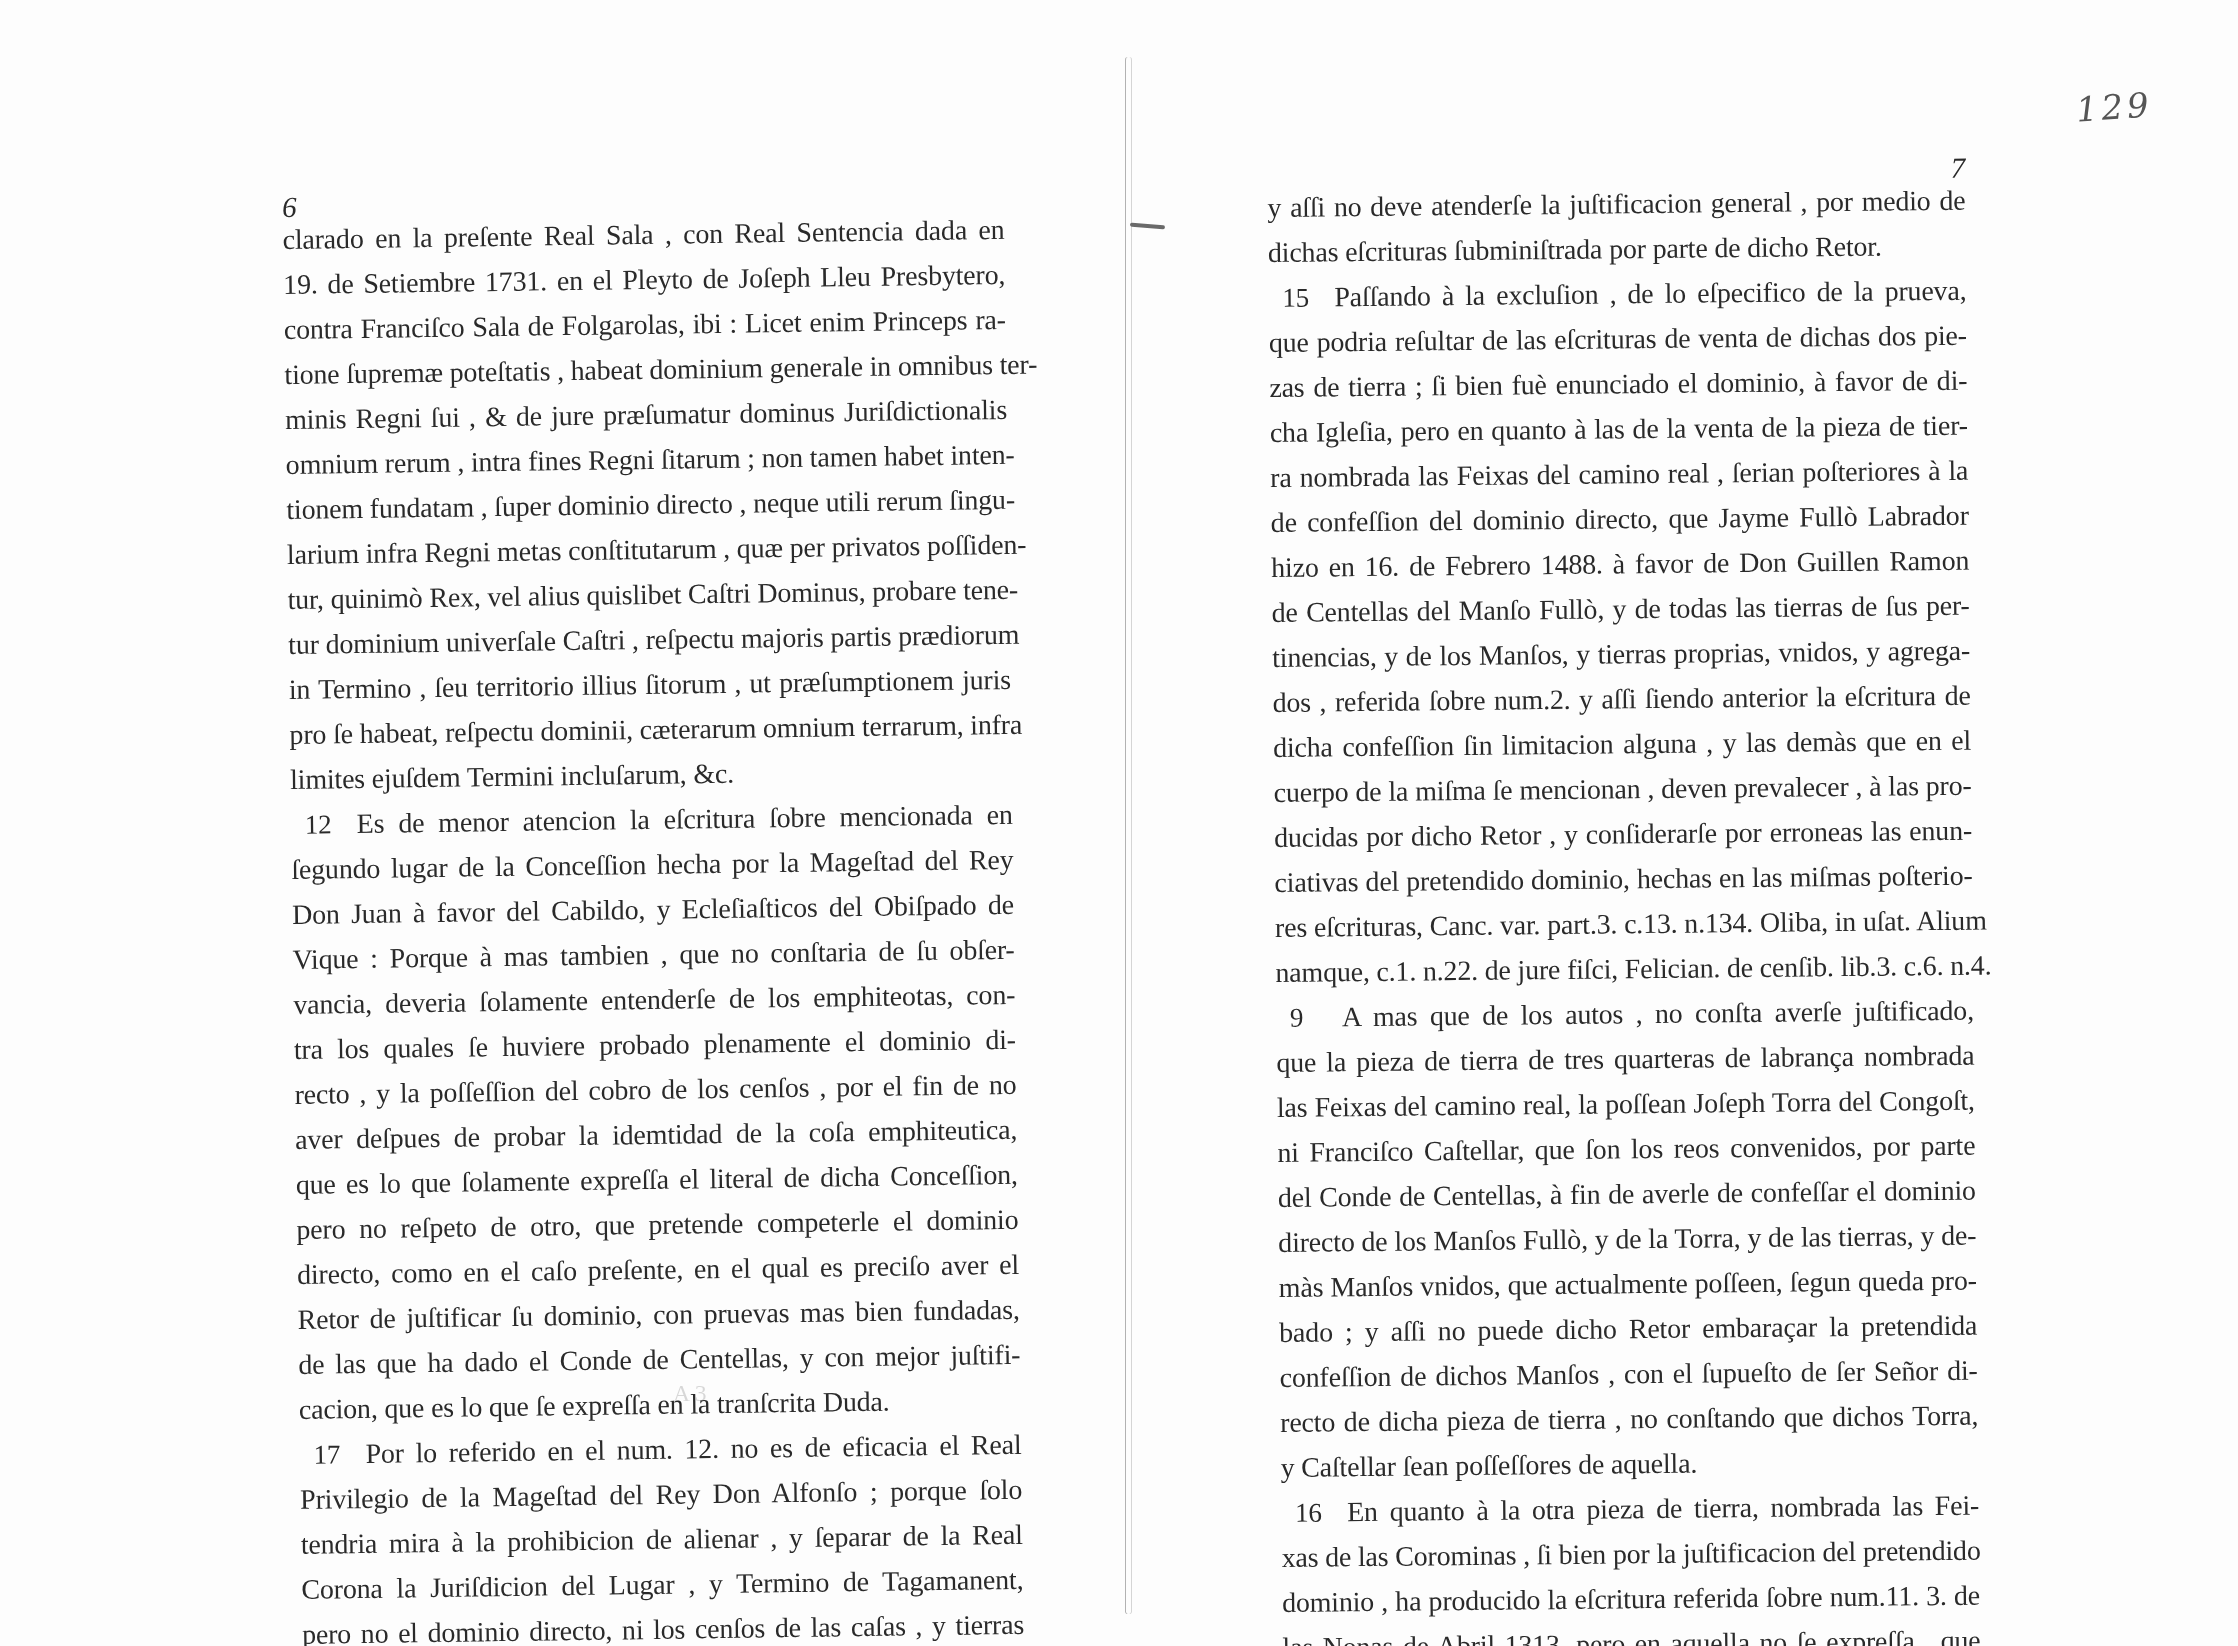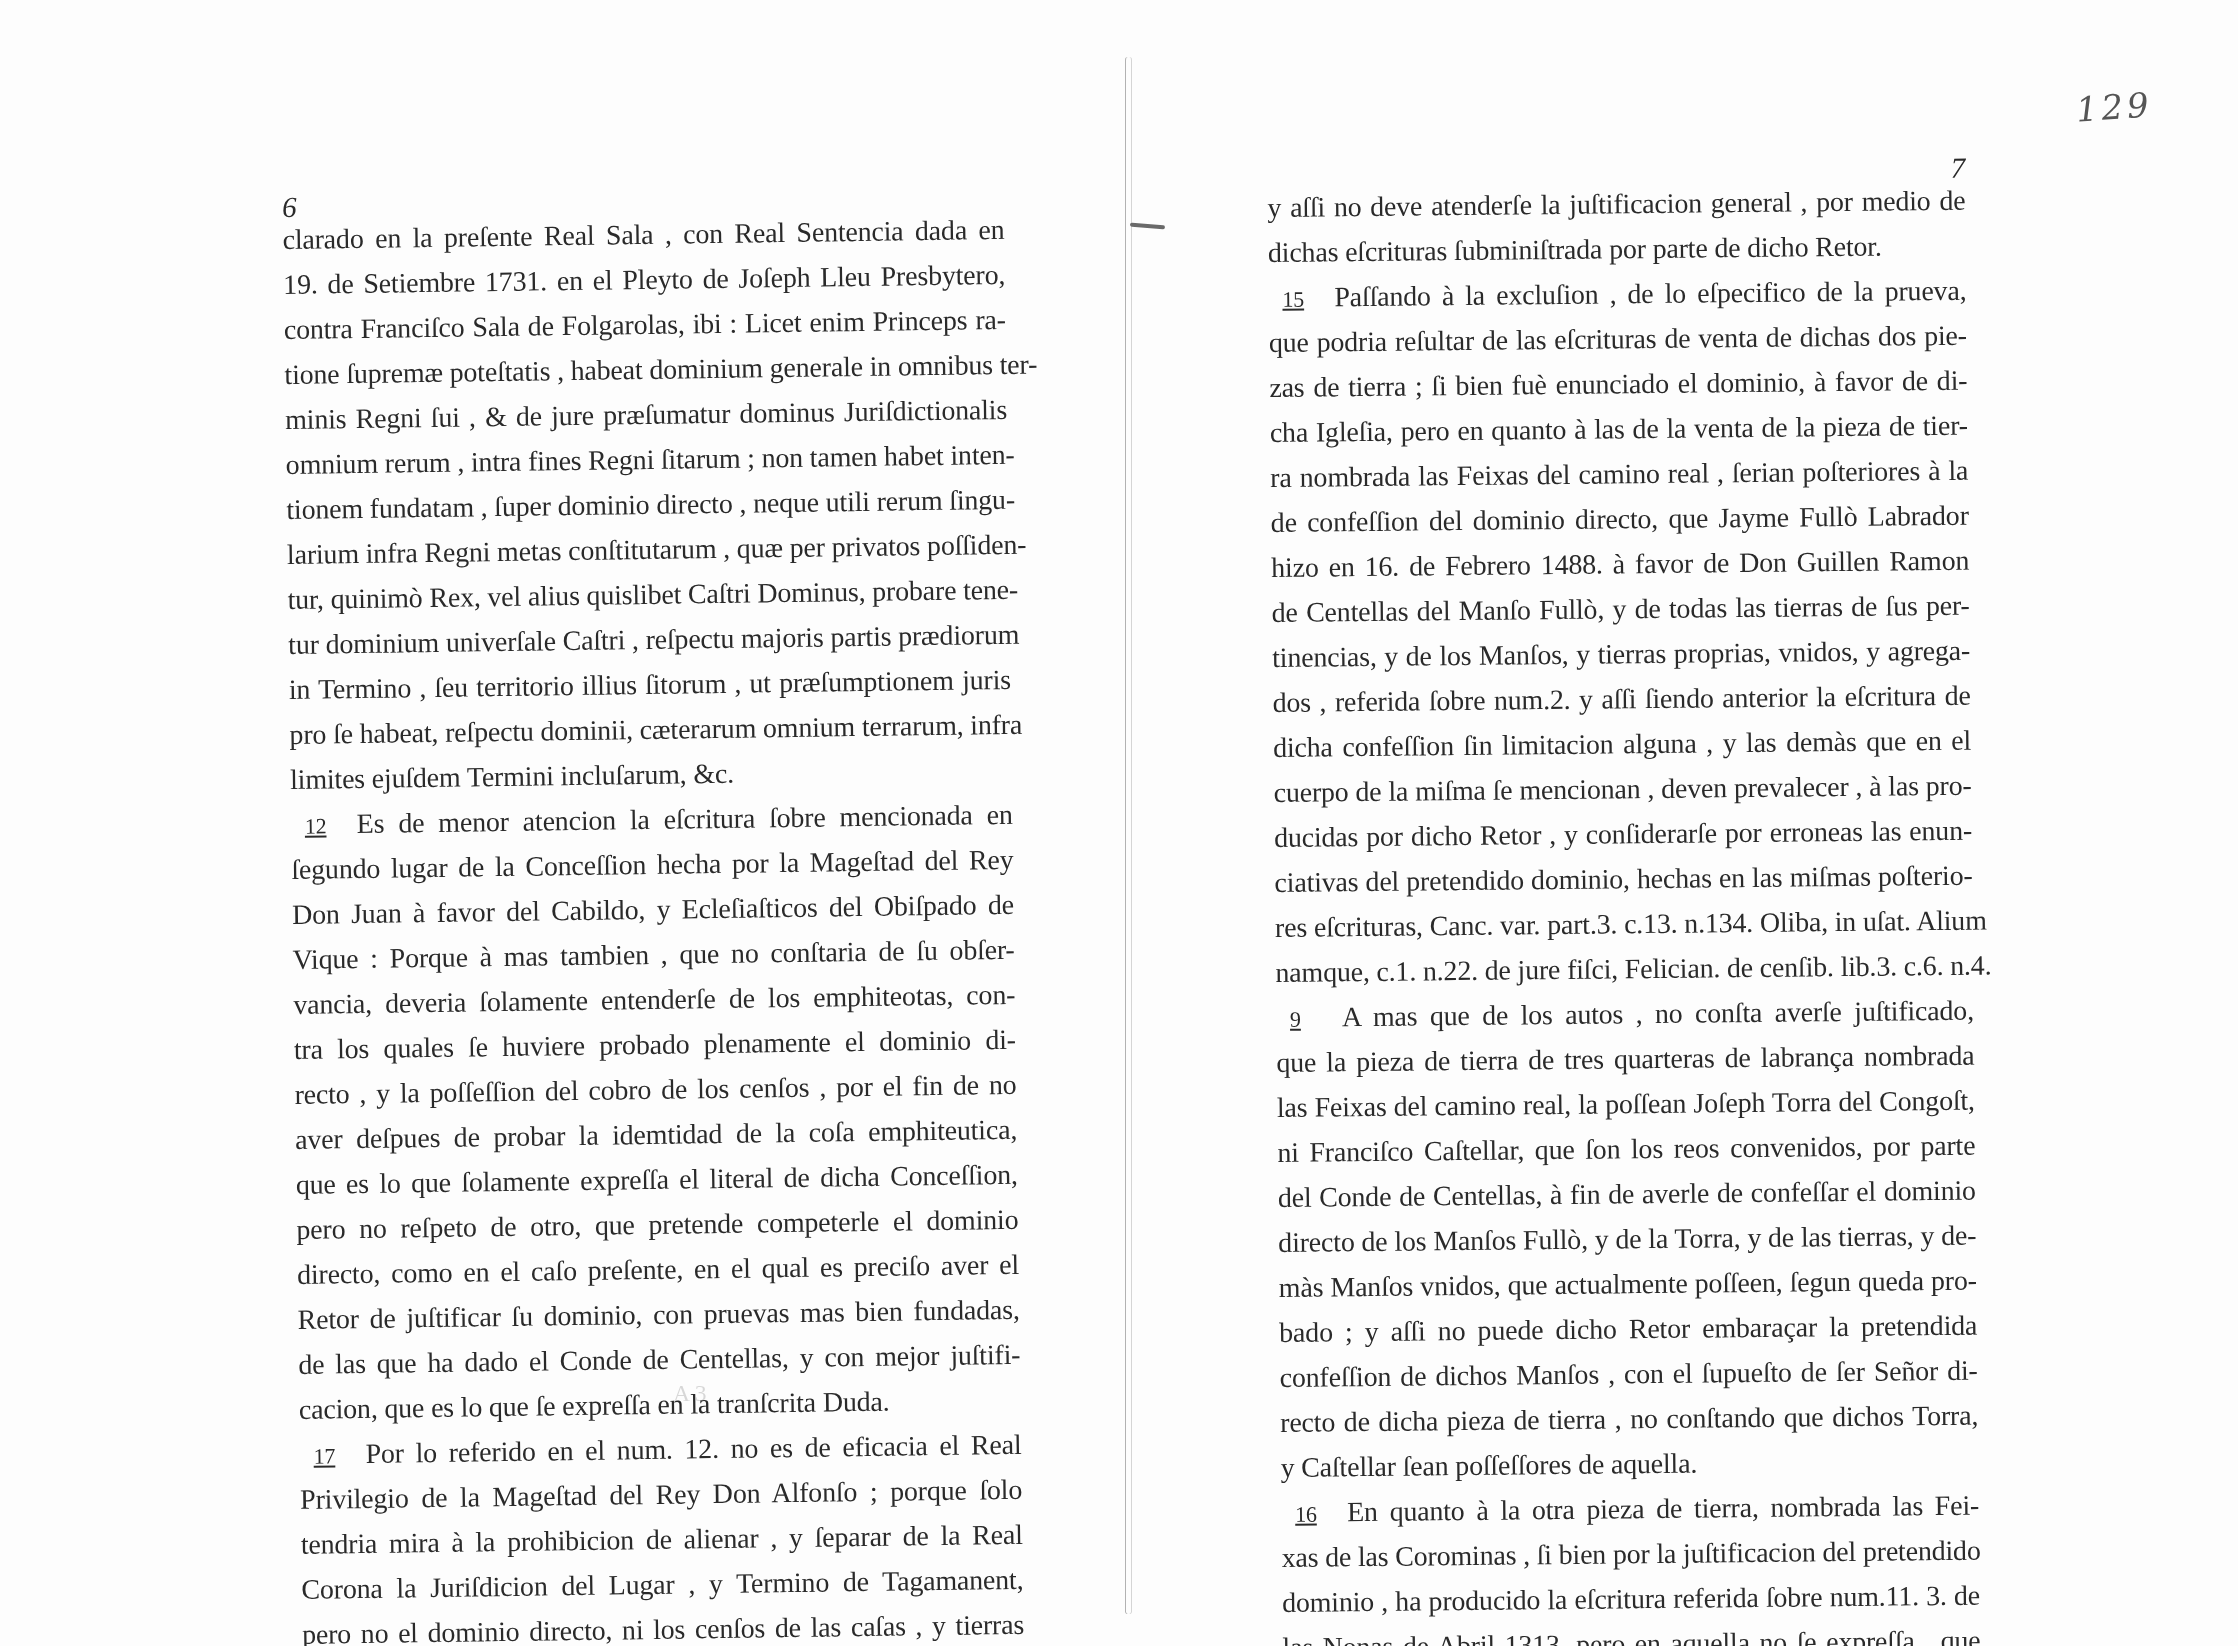--- a/index.html
+++ b/index.html
@@ -32,21 +32,21 @@
   .page-num { font-size: 29px; font-style: italic; line-height: 1; }
   .left .page-num { position: absolute; left: 0; top: -4.7px; }
   .right .page-num { position: absolute; right: 0; top: -4.7px; }
   .lines { padding-top: 19px; }
   .line {
     font-size: 28px; line-height: 45px; height: 45px;
     white-space: nowrap; text-align: justify; text-align-last: justify;
     letter-spacing: -0.2px;
   }
   .line.last { text-align-last: left; }
-  .line .num { display: inline-block; width: 52px; padding-left: 14px; font-size: 22px; text-decoration: underline; }
+  .line .num { display: inline-block; width: 52px; padding-left: 14px; font-size: 27px; }
   .sig { position: absolute; color: rgba(0,0,0,0.15); font-size: 23.6px; margin-left: 36px; }
 </style>
 </head>
 <body>
 
 <div class="spread">
   <div class="gutter"></div>
   <div class="gutter-mark"></div>
   <div class="folio">129</div>
 

